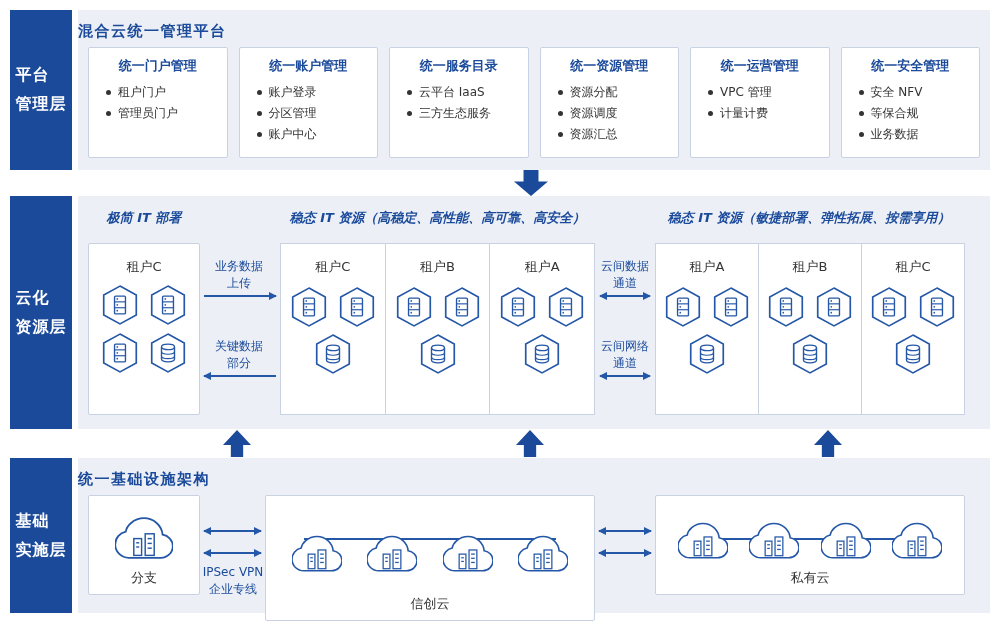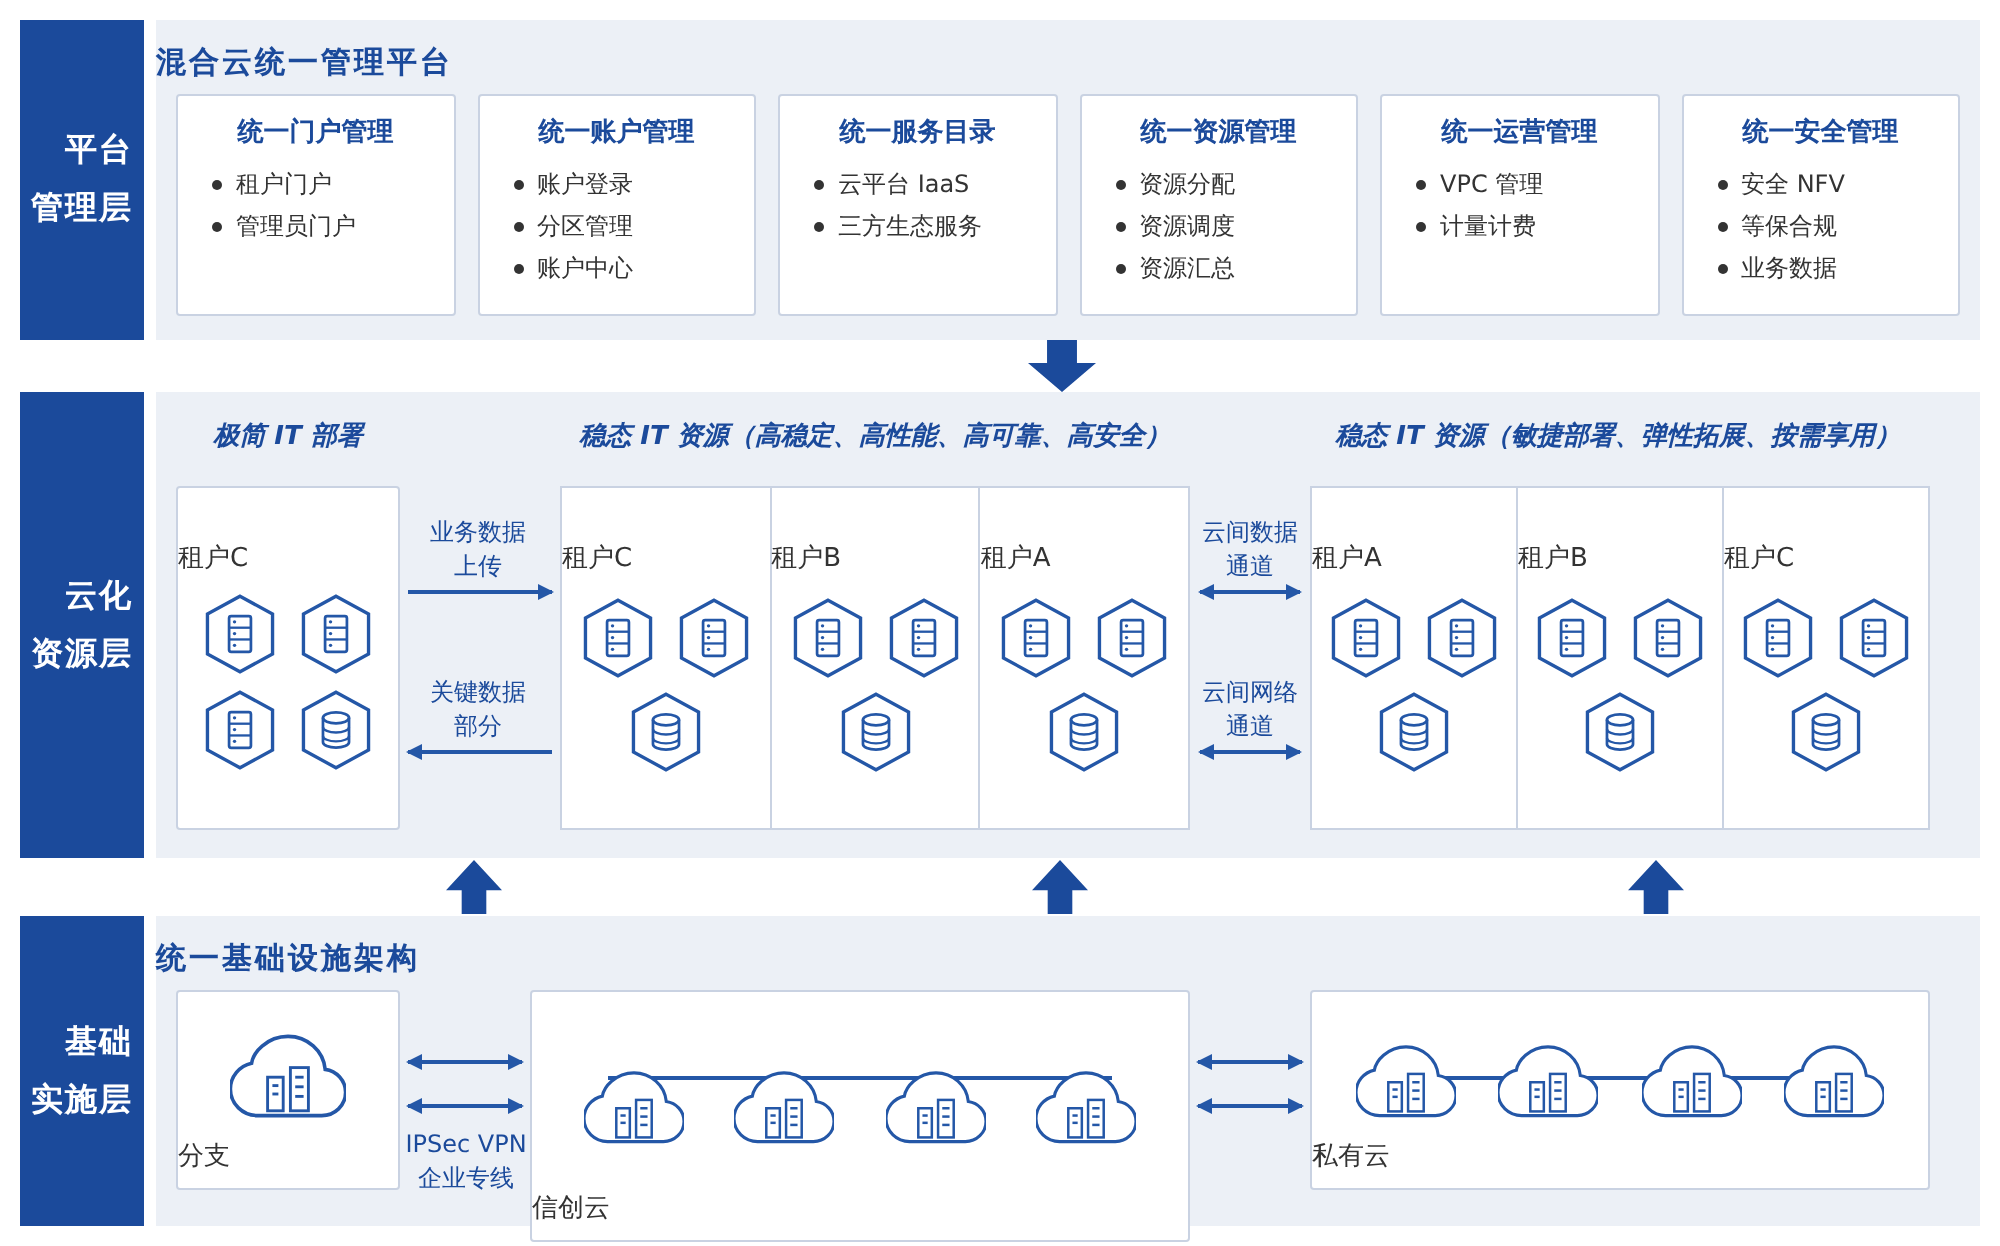--- a/index.html
+++ b/index.html
@@ -1,52 +1,52 @@
 <!DOCTYPE html>
 <html><head>
 <meta charset="utf-8">
 <style>
   *{box-sizing:border-box;margin:0;padding:0}
   body{font-family:"DejaVu Sans","Liberation Sans",sans-serif;background:#ffffff}
   .canvas{position:relative;width:1000px;height:623px;background:#fff;overflow:hidden}
 
   .side-label{position:absolute;background:#1b4a9b;color:#fff;display:flex;align-items:center;justify-content:center;
-    text-align:right;font-size:16px;font-weight:bold;line-height:1.8;letter-spacing:1px;white-space:pre-line}
+    text-align:left;font-size:16px;font-weight:bold;line-height:1.8;letter-spacing:1px;white-space:pre-line}
   .panel{position:absolute;background:#ecf0f6}
   .panel-title{position:absolute;left:0;right:0;text-align:left;font-size:15px;font-weight:bold;color:#1b4a9b;letter-spacing:1.5px}
 
   .cards{position:absolute;left:10px;right:10px;top:37px;bottom:12px;display:flex;gap:11px}
   .card{flex:1;background:#fff;border:1px solid #c9d2e2;border-radius:2px;padding-top:9px}
   .card-title{text-align:center;font-size:13px;font-weight:bold;color:#1b4a9b;margin-bottom:7px}
   .card-item{display:flex;align-items:center;gap:7px;padding-left:17px;font-size:12px;color:#333;line-height:21px}
   .dot{width:5px;height:5px;border-radius:50%;background:#333;flex:none}
 
   .sec-header{position:absolute;font-size:13px;font-weight:bold;font-style:italic;color:#1b4a9b;text-align:center}
   .box{position:absolute;background:#fff;border:1px solid #c9d2e2;border-radius:2px}
-  .tenant-label{font-size:13px;color:#333;padding-top:26px}
+  .tenant-label{text-align:center;font-size:13px;color:#333;padding-top:14px}
   .hex-grid{display:grid;grid-template-columns:repeat(2,38px);gap:6px 10px;justify-content:center;margin-top:8px}
   .hex-row{display:flex;justify-content:center;gap:10px;margin-top:10px}
   .hex-row2{display:flex;justify-content:center;margin-top:5px}
   .hex-icon{width:38px;height:42px}
   .tenant-group{position:absolute;display:flex}
   .tenant-box{flex:1;background:#fff;border:1px solid #c9d2e2;margin-left:-1px}
   .tenant-box:first-child{margin-left:0}
 
   .link-label{position:absolute;text-align:center;font-size:12px;color:#1b4a9b;white-space:pre-line;line-height:1.4}
   .h-arrow{position:absolute;height:2px;background:#2457a7}
   .h-arrow::before,.h-arrow::after{position:absolute;top:-3.5px;width:0;height:0;
     border-top:4.5px solid transparent;border-bottom:4.5px solid transparent}
   .h-arrow.a-left::before{content:"";left:-1px;border-right:8px solid #2457a7}
   .h-arrow.a-right::after{content:"";right:-1px;border-left:8px solid #2457a7}
 
   .block-arrow{position:absolute;background:#1b4a9b}
   .down{clip-path:polygon(28% 0,72% 0,72% 44%,100% 44%,50% 100%,0 44%,28% 44%)}
   .up{clip-path:polygon(50% 0,100% 56%,72% 56%,72% 100%,28% 100%,28% 56%,0 56%)}
 
-  .infra-box-label{position:absolute;left:0;right:0;bottom:7px;text-align:left;font-size:13px;color:#333}
+  .infra-box-label{position:absolute;left:0;right:0;bottom:7px;text-align:center;font-size:13px;color:#333}
   .cloud-line{position:absolute;top:42px;height:2px;background:#2457a7}
   .cloud-row{position:absolute;left:0;right:0;top:8px;bottom:22px;display:flex;justify-content:space-evenly;align-items:center}
   .cloud-icon{width:50px;height:42px}
   .cloud-icon-lg{width:58px;height:48px}
 </style>
 </head>
 <body>
 
 <svg width="0" height="0" style="position:absolute" aria-hidden="true">
   <defs>

